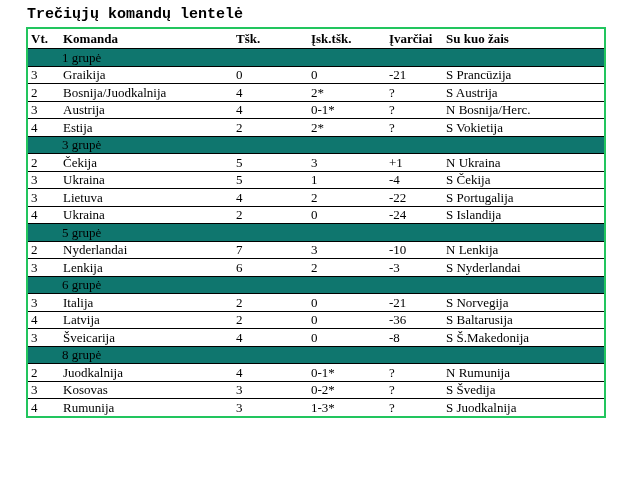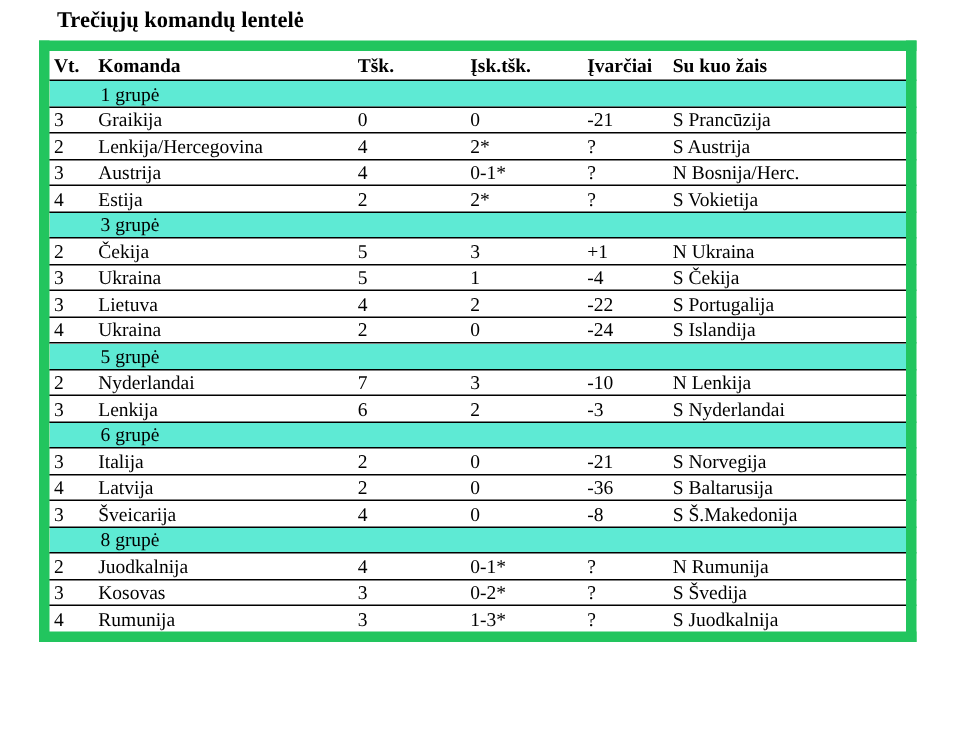--- a/index.html
+++ b/index.html
@@ -11,34 +11,35 @@
     position: relative;
     width: 635px;
     height: 499px;
     background: #ffffff;
     overflow: hidden;
     font-family: "Liberation Serif", serif;
     color: #000000;
   }
   .title {
     position: absolute;
-    left: 38px;
+    left: 27px;
     top: 6px;
     font-size: 15px;
     font-weight: bold;
     white-space: nowrap;
+    font-family: Liberation Mono, monospace;
   }
   table.standings {
     position: absolute;
     left: 26px;
     top: 27px;
     width: 578px;
     border-collapse: collapse;
     table-layout: fixed;
-    border: 7px solid #22c55e;
+    border: 2px solid #22c55e;
   }
   th, td {
     border-top: 1px solid #000000;
     border-bottom: 1px solid #000000;
     font-size: 13px;
     line-height: 15px;
     padding: 0;
     white-space: nowrap;
     overflow: hidden;
     vertical-align: middle;
@@ -59,21 +60,21 @@
   .col-su       { width: 162px; }
 
   th.h-vt,       td.cell-vt       { padding-left: 3px; }
   th.h-komanda,  td.cell-komanda  { padding-left: 2px; margin-left: 10px; }
   th.h-tsk,      td.cell-tsk      { padding-left: 5px; }
   th.h-isktsk,   td.cell-isktsk   { padding-left: 4px; }
   th.h-ivarciai, td.cell-ivarciai { padding-left: 4px; }
   th.h-su,       td.cell-su       { padding-left: 3px; }
 
   td.group-cell {
-    background: #5eead4;
+    background: #0f766e;
     padding-left: 34px;
   }
 </style>
 </head>
 <body>
 
 <div class="page">
   <div class="title">Trečiųjų komandų lentelė</div>
 
   <table class="standings">
@@ -102,21 +103,21 @@
         <tr>
           <td class="cell-vt">3</td>
           <td class="cell-komanda">Graikija</td>
           <td class="cell-tsk">0</td>
           <td class="cell-isktsk">0</td>
           <td class="cell-ivarciai">-21</td>
           <td class="cell-su">S Prancūzija</td>
         </tr>
         <tr>
           <td class="cell-vt">2</td>
-          <td class="cell-komanda">Lenkija/Hercegovina</td>
+          <td class="cell-komanda">Bosnija/Juodkalnija</td>
           <td class="cell-tsk">4</td>
           <td class="cell-isktsk">2*</td>
           <td class="cell-ivarciai">?</td>
           <td class="cell-su">S Austrija</td>
         </tr>
         <tr>
           <td class="cell-vt">3</td>
           <td class="cell-komanda">Austrija</td>
           <td class="cell-tsk">4</td>
           <td class="cell-isktsk">0-1*</td>

